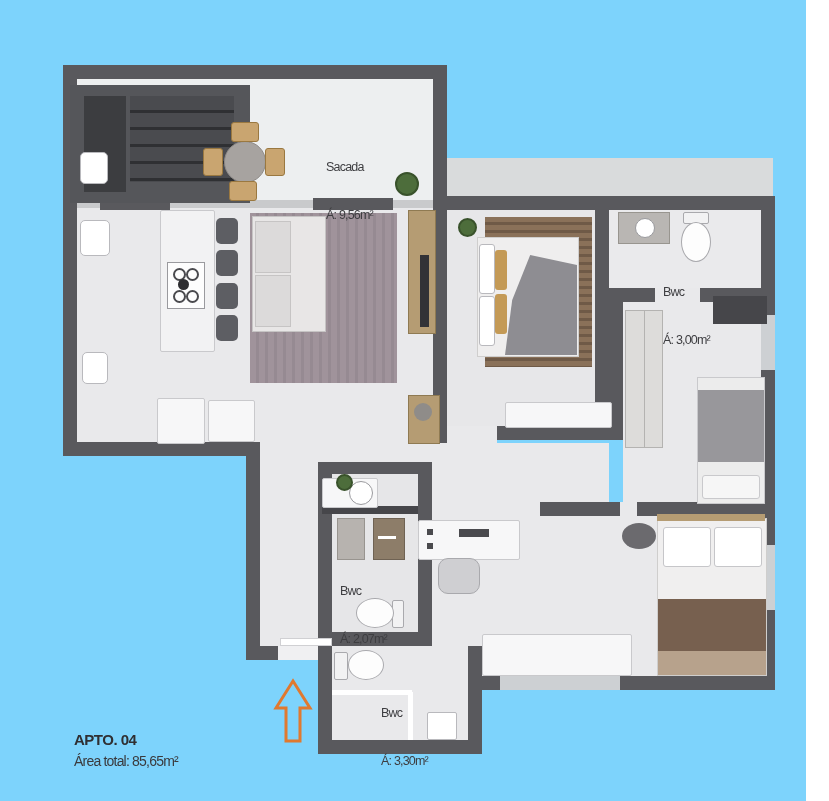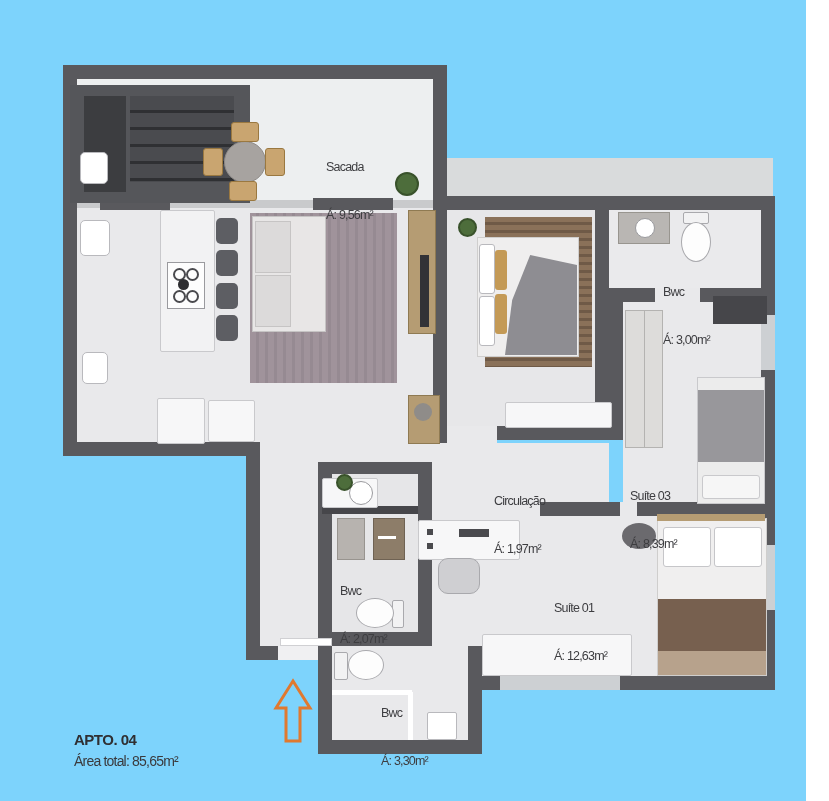--- a/index.html
+++ b/index.html
@@ -182,35 +182,23 @@
   <div class="fixture" style="left:427px;top:712px;width:28px;height:26px;border-radius:2px"></div>
 
   <div class="lbl" style="left:326px;top:127px">
     <span>Sacada</span>
     <span>Á: 9,56m²</span>
   </div>
   <div class="lbl" style="left:663px;top:252px">
     <span>Bwc</span>
     <span>Á: 3,00m²</span>
   </div>
-  <div class="lbl" style="left:494px;top:461px">
-    <span>Circulação</span>
-    <span>Á: 1,97m²</span>
-  </div>
-  <div class="lbl" style="left:630px;top:456px">
-    <span>Suíte 03</span>
-    <span>Á: 8,39m²</span>
-  </div>
   <div class="lbl" style="left:340px;top:551px">
     <span>Bwc</span>
     <span>Á: 2,07m²</span>
-  </div>
-  <div class="lbl" style="left:554px;top:568px">
-    <span>Suíte 01</span>
-    <span>Á: 12,63m²</span>
   </div>
   <div class="lbl" style="left:381px;top:673px">
     <span>Bwc</span>
     <span>Á: 3,30m²</span>
   </div>
 
   <div class="arrow" style="left:273px;top:678px;width:40px;height:66px">
     <svg width="40" height="66" viewBox="0 0 40 66">
       <polygon points="20,3 37,30 27,30 27,63 13,63 13,30 3,30" fill="none" stroke="currentColor" stroke-width="3" stroke-linejoin="miter"></polygon>
     </svg>

